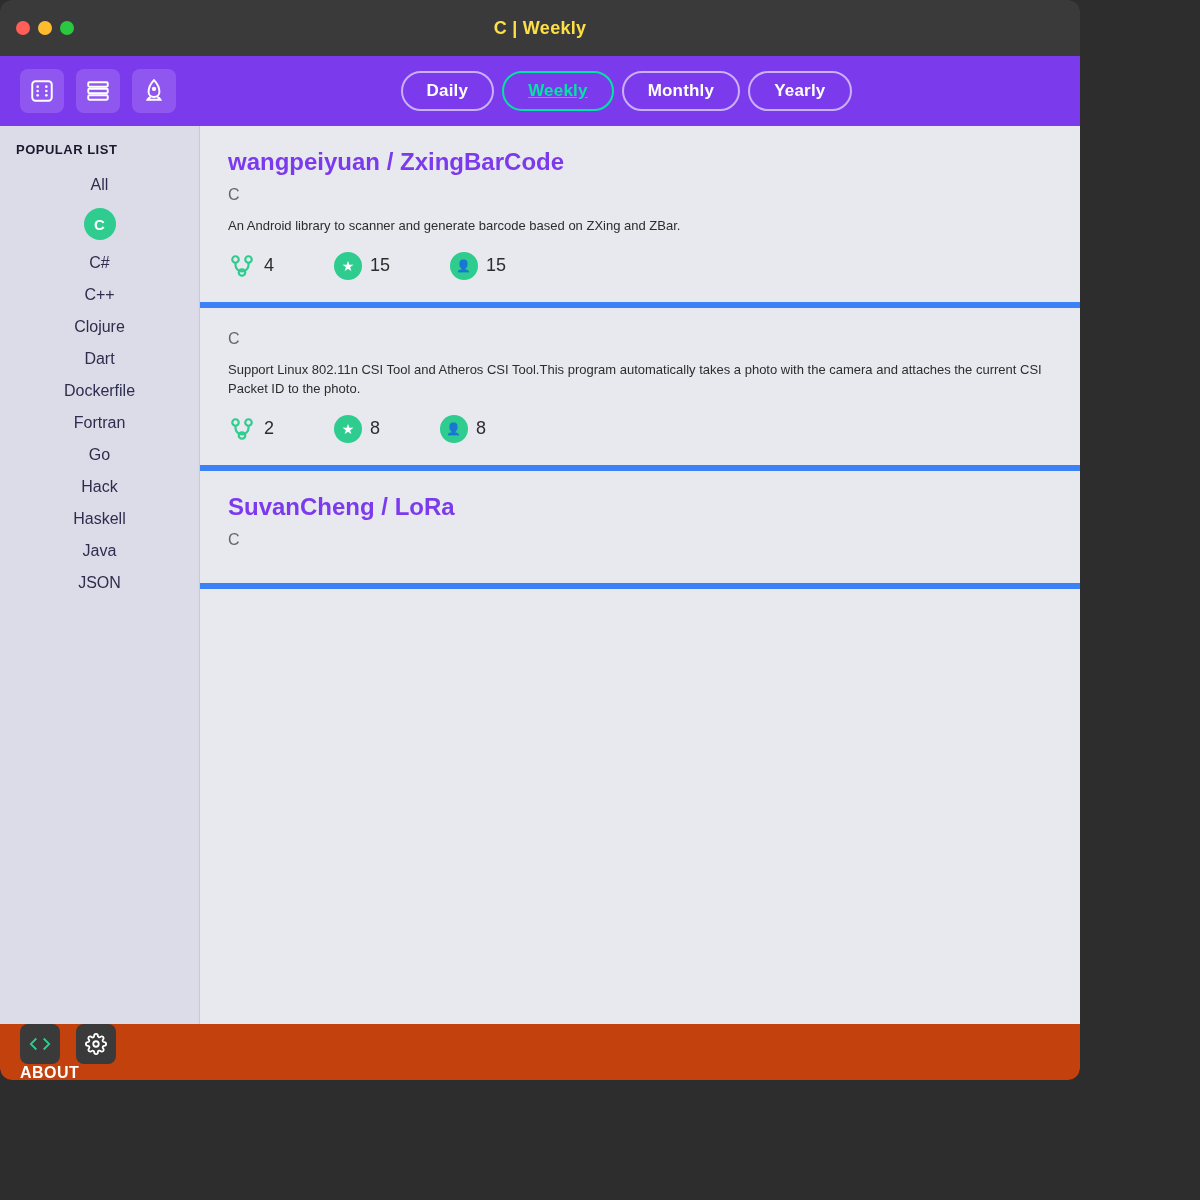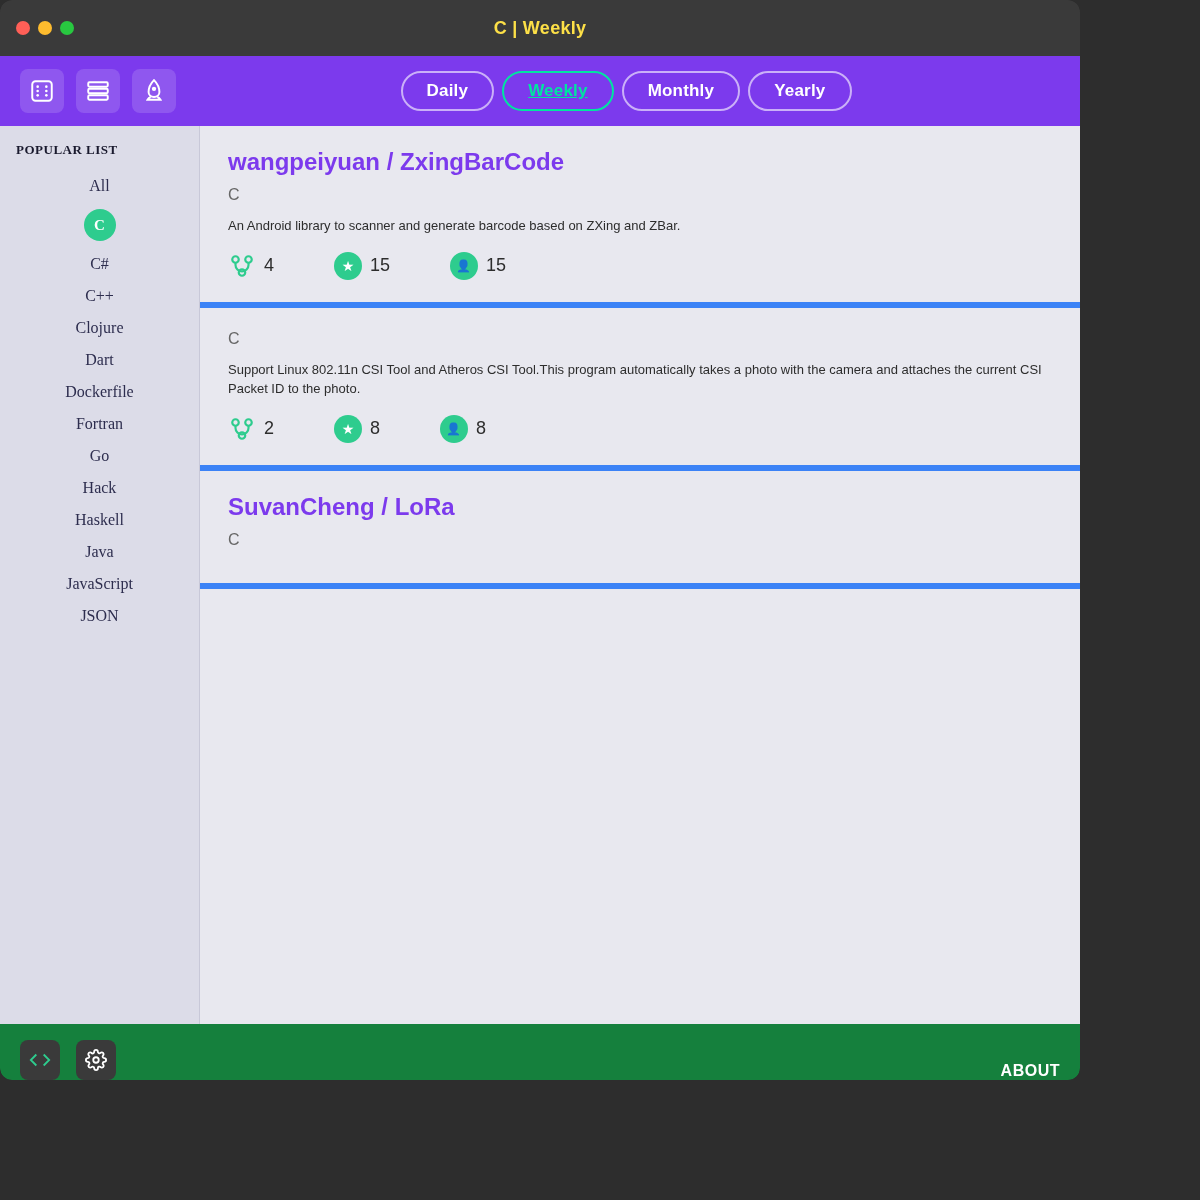--- a/index.html
+++ b/index.html
@@ -95,21 +95,20 @@
     }
 
     
     .sidebar {
       width: 200px;
       background: #dcdce8;
       padding: 16px 0;
       overflow-y: auto;
       flex-shrink: 0;
       border-right: 1px solid #c8c8d8;
-      font-family: Liberation Serif, serif;
     }
     .sidebar-title {
       font-size: 13px;
       font-weight: 700;
       color: #1a1a2e;
       padding: 0 16px 12px 16px;
       letter-spacing: 0.5px;
     }
     .sidebar-item {
       padding: 7px 16px;
@@ -177,27 +176,28 @@
       color: #2d2d2d;
       font-weight: 500;
     }
     .stat-icon {
       width: 28px; height: 28px;
       display: flex; align-items: center; justify-content: center;
     }
 
     
     .bottombar {
-      background: #15803d;
+      background: #c2410c;
       height: 56px;
       display: flex;
-      align-items: flex-end;
+      align-items: flex-start;
       padding: 0 20px;
       justify-content: space-between;
       border-radius: 0 0 12px 12px;
+      flex-direction: column;
     }
     .bottombar-icons {
       display: flex;
       gap: 16px;
     }
     .bottombar-icon {
       width: 40px; height: 40px;
       border-radius: 8px;
       background: #3a3a3a;
       display: flex; align-items: center; justify-content: center;
@@ -292,21 +292,20 @@
     <div class="sidebar-item">C#</div>
     <div class="sidebar-item">C++</div>
     <div class="sidebar-item">Clojure</div>
     <div class="sidebar-item">Dart</div>
     <div class="sidebar-item">Dockerfile</div>
     <div class="sidebar-item">Fortran</div>
     <div class="sidebar-item">Go</div>
     <div class="sidebar-item">Hack</div>
     <div class="sidebar-item">Haskell</div>
     <div class="sidebar-item">Java</div>
-    <div class="sidebar-item">JavaScript</div>
     <div class="sidebar-item">JSON</div>
   </div>
 
   <div class="content">
 
     <div class="repo-card">
       <div class="repo-title">wangpeiyuan / ZxingBarCode</div>
       <div class="repo-lang">C</div>
       <div class="repo-desc">An Android library to scanner and generate barcode based on ZXing and ZBar.</div>
       <div class="repo-stats">

